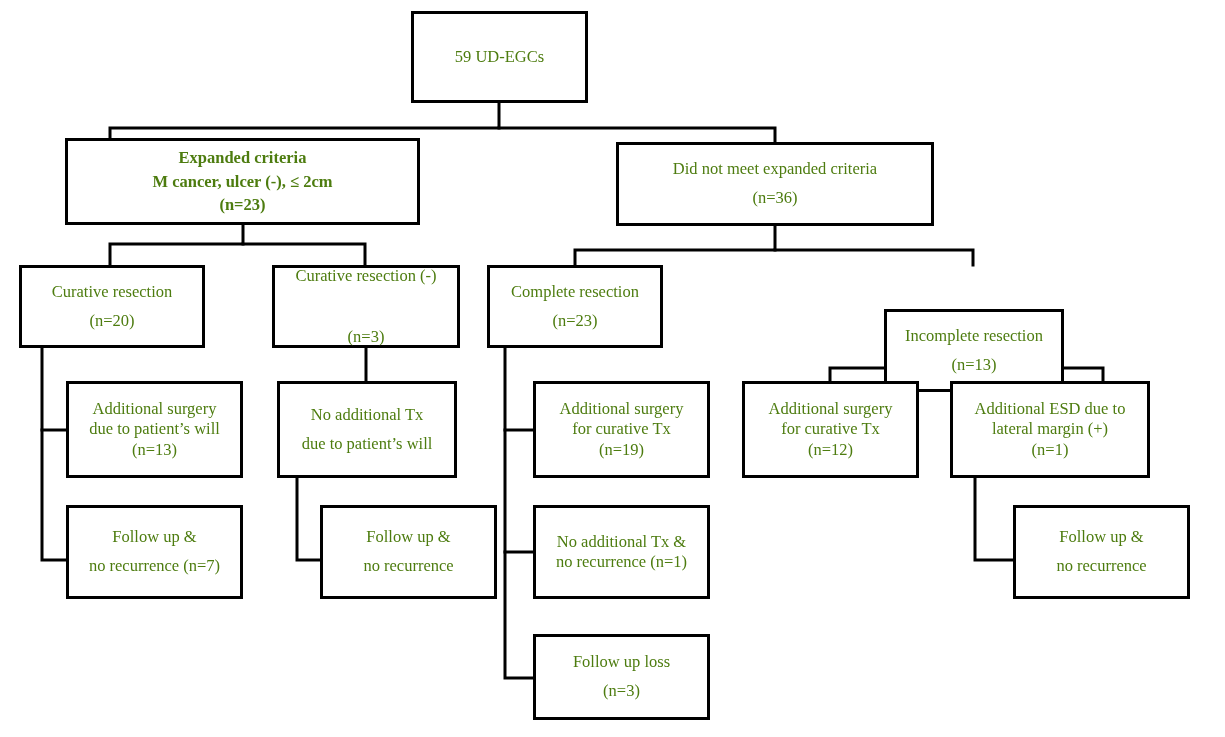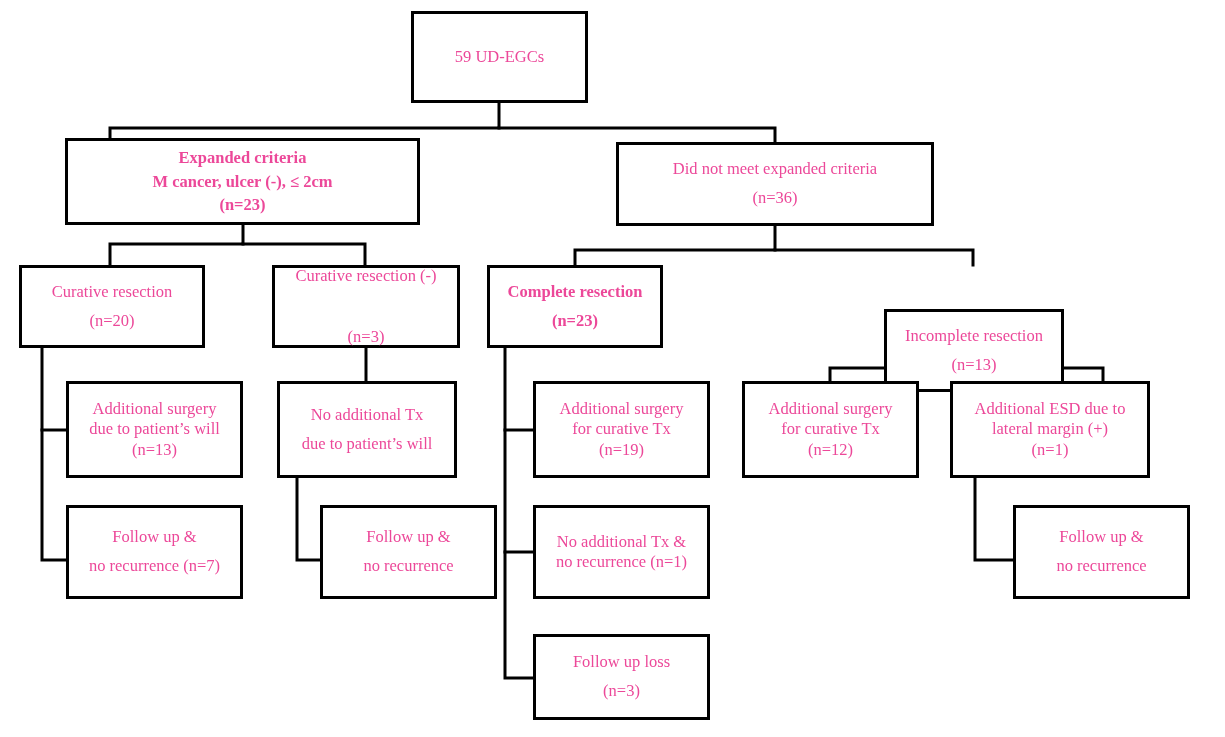--- a/index.html
+++ b/index.html
@@ -26,21 +26,21 @@
   .node {
     position: absolute;
     box-sizing: border-box;
     border: 3px solid #000000;
     background: #ffffff;
     display: flex;
     flex-direction: column;
     align-items: center;
     justify-content: center;
     text-align: center;
-    color: #ec4899;
+    color: #4d7c0f;
     font-size: 16.5px;
     line-height: 1.42;
     z-index: 2;
     padding: 2px 4px;
   }
   .node .line {
     display: block;
     white-space: nowrap;
   }
   .node.tight { line-height: 1.22; }
@@ -84,21 +84,21 @@
         <span class="line">(n=36)</span>
       </div>
       <div class="node loose" style="left: 19px; top: 265px; width: 186px; height: 83px; justify-content: center;">
         <span class="line">Curative resection</span>
         <span class="line">(n=20)</span>
       </div>
       <div class="node loose" style="left: 272px; top: 265px; width: 188px; height: 83px; gap: 32px;">
         <span class="line">Curative resection (-)</span>
         <span class="line">(n=3)</span>
       </div>
-      <div class="node loose" style="left: 487px; top: 265px; width: 176px; height: 83px; font-weight: bold;">
+      <div class="node loose" style="left: 487px; top: 265px; width: 176px; height: 83px;">
         <span class="line">Complete resection</span>
         <span class="line">(n=23)</span>
       </div>
       <div class="node loose" style="left: 884px; top: 265px; width: 180px; height: 83px; margin-top: 44px;">
         <span class="line">Incomplete resection</span>
         <span class="line">(n=13)</span>
       </div>
       <div class="node tight" style="left: 66px; top: 381px; width: 177px; height: 97px;">
         <span class="line">Additional  surgery</span>
         <span class="line">due to patient’s  will</span>

